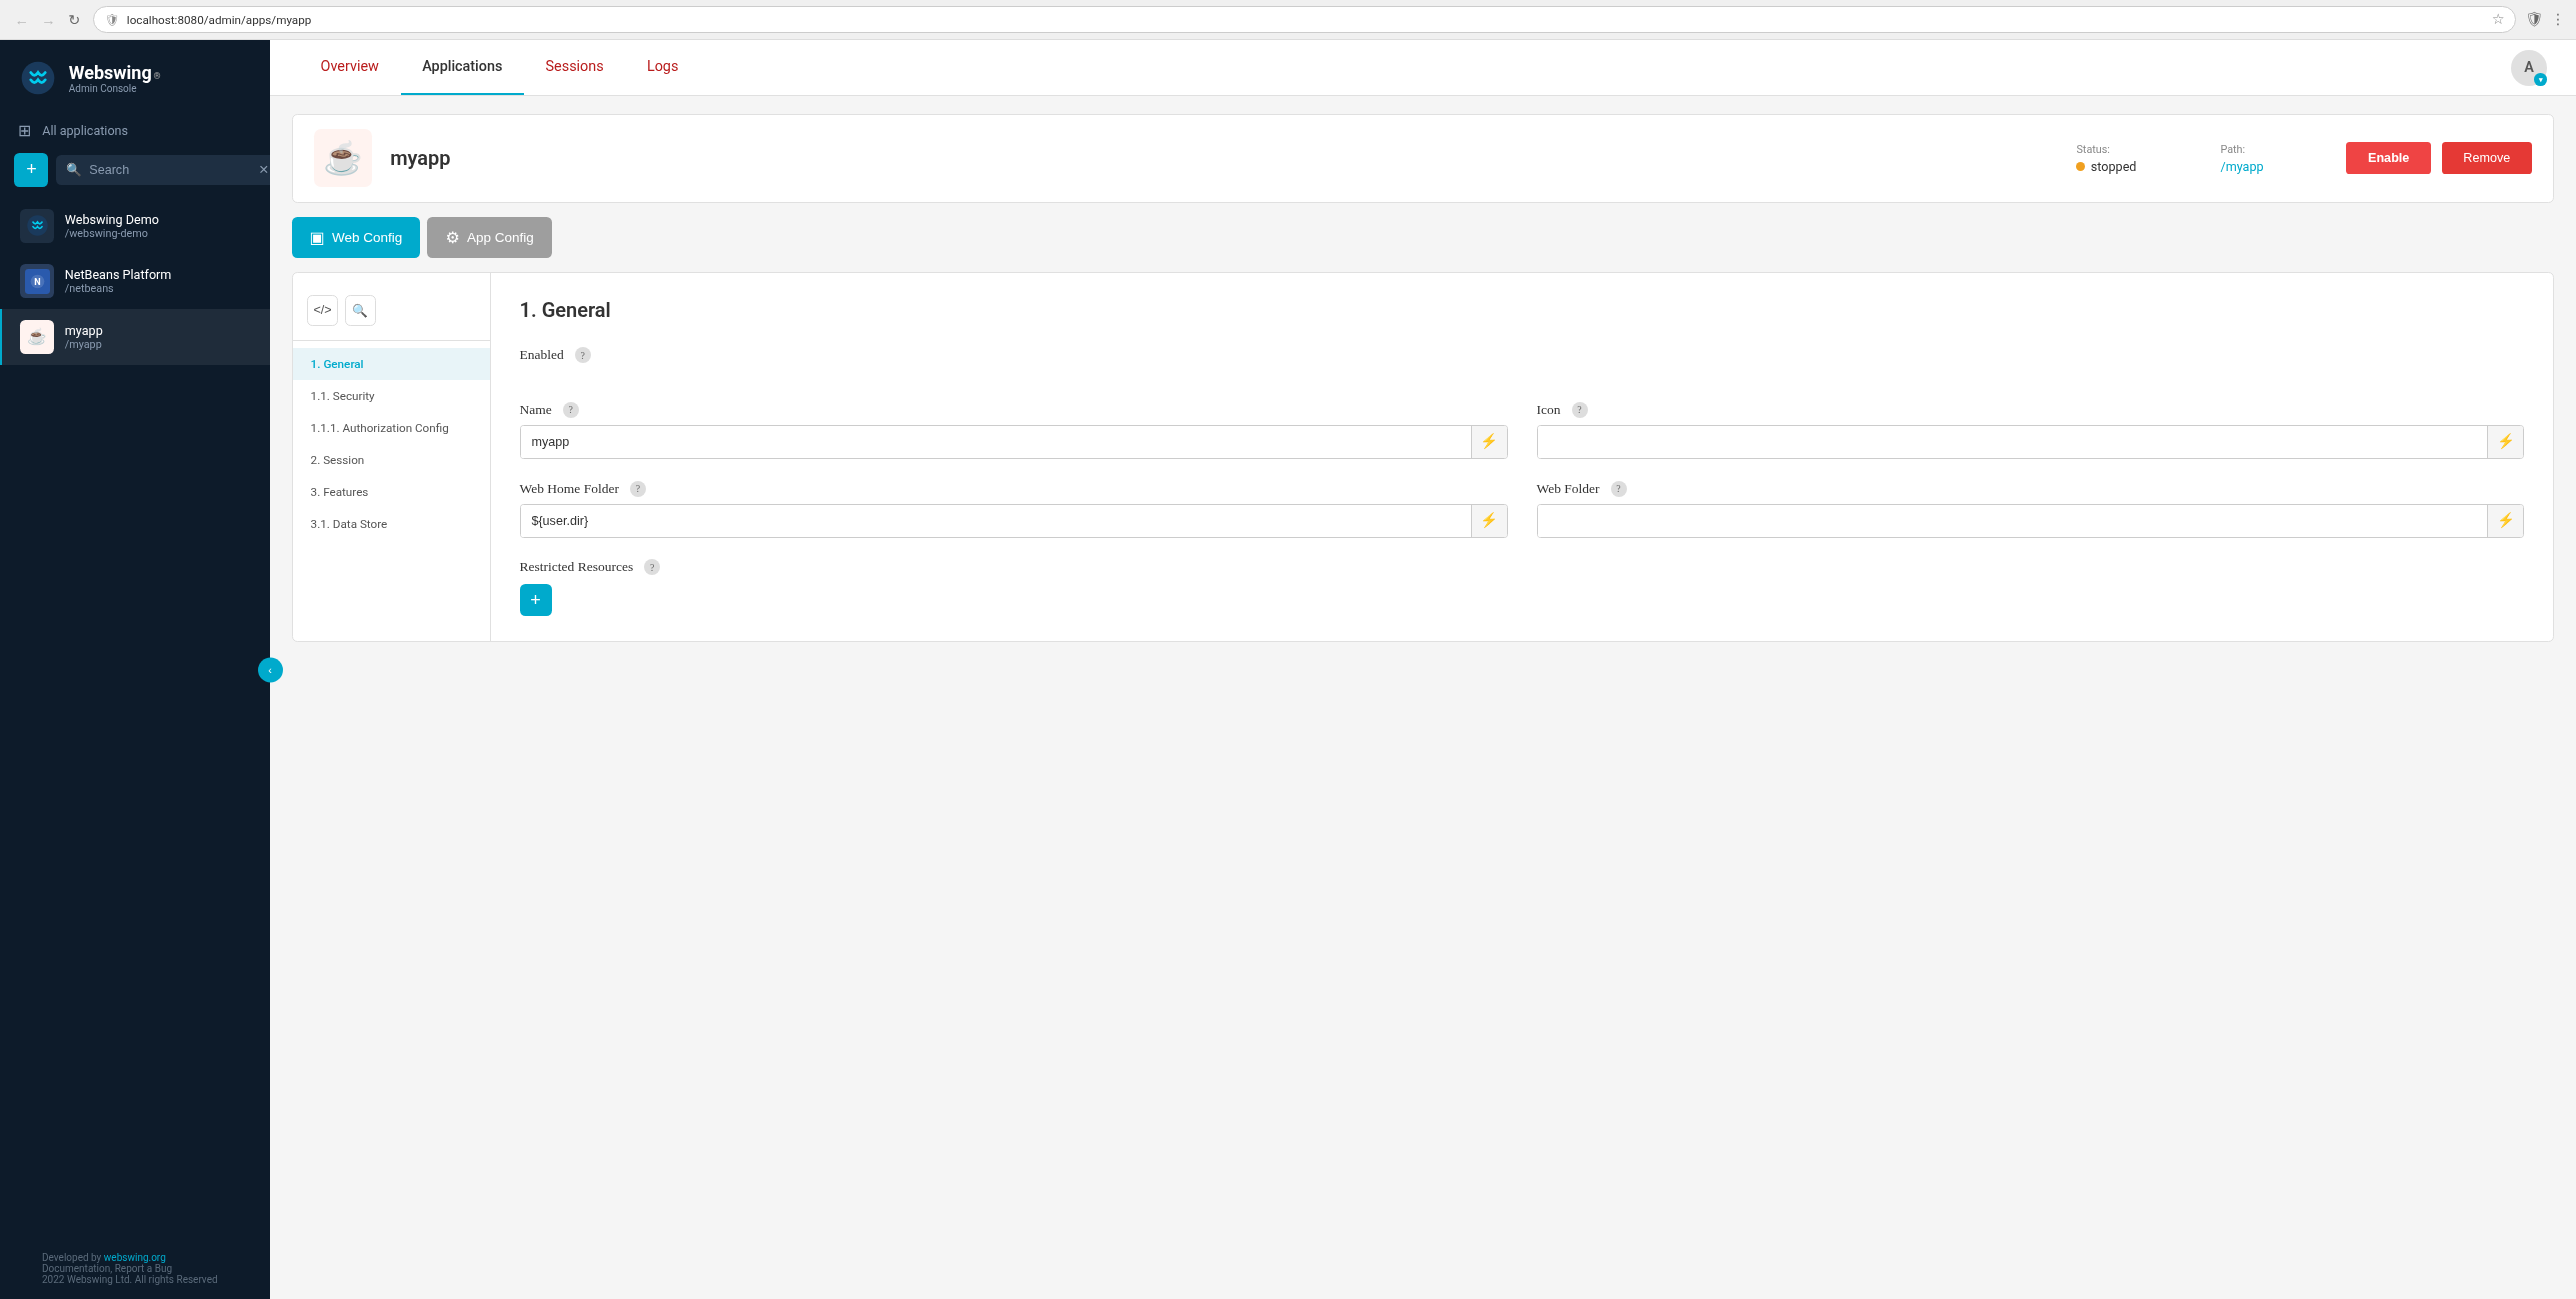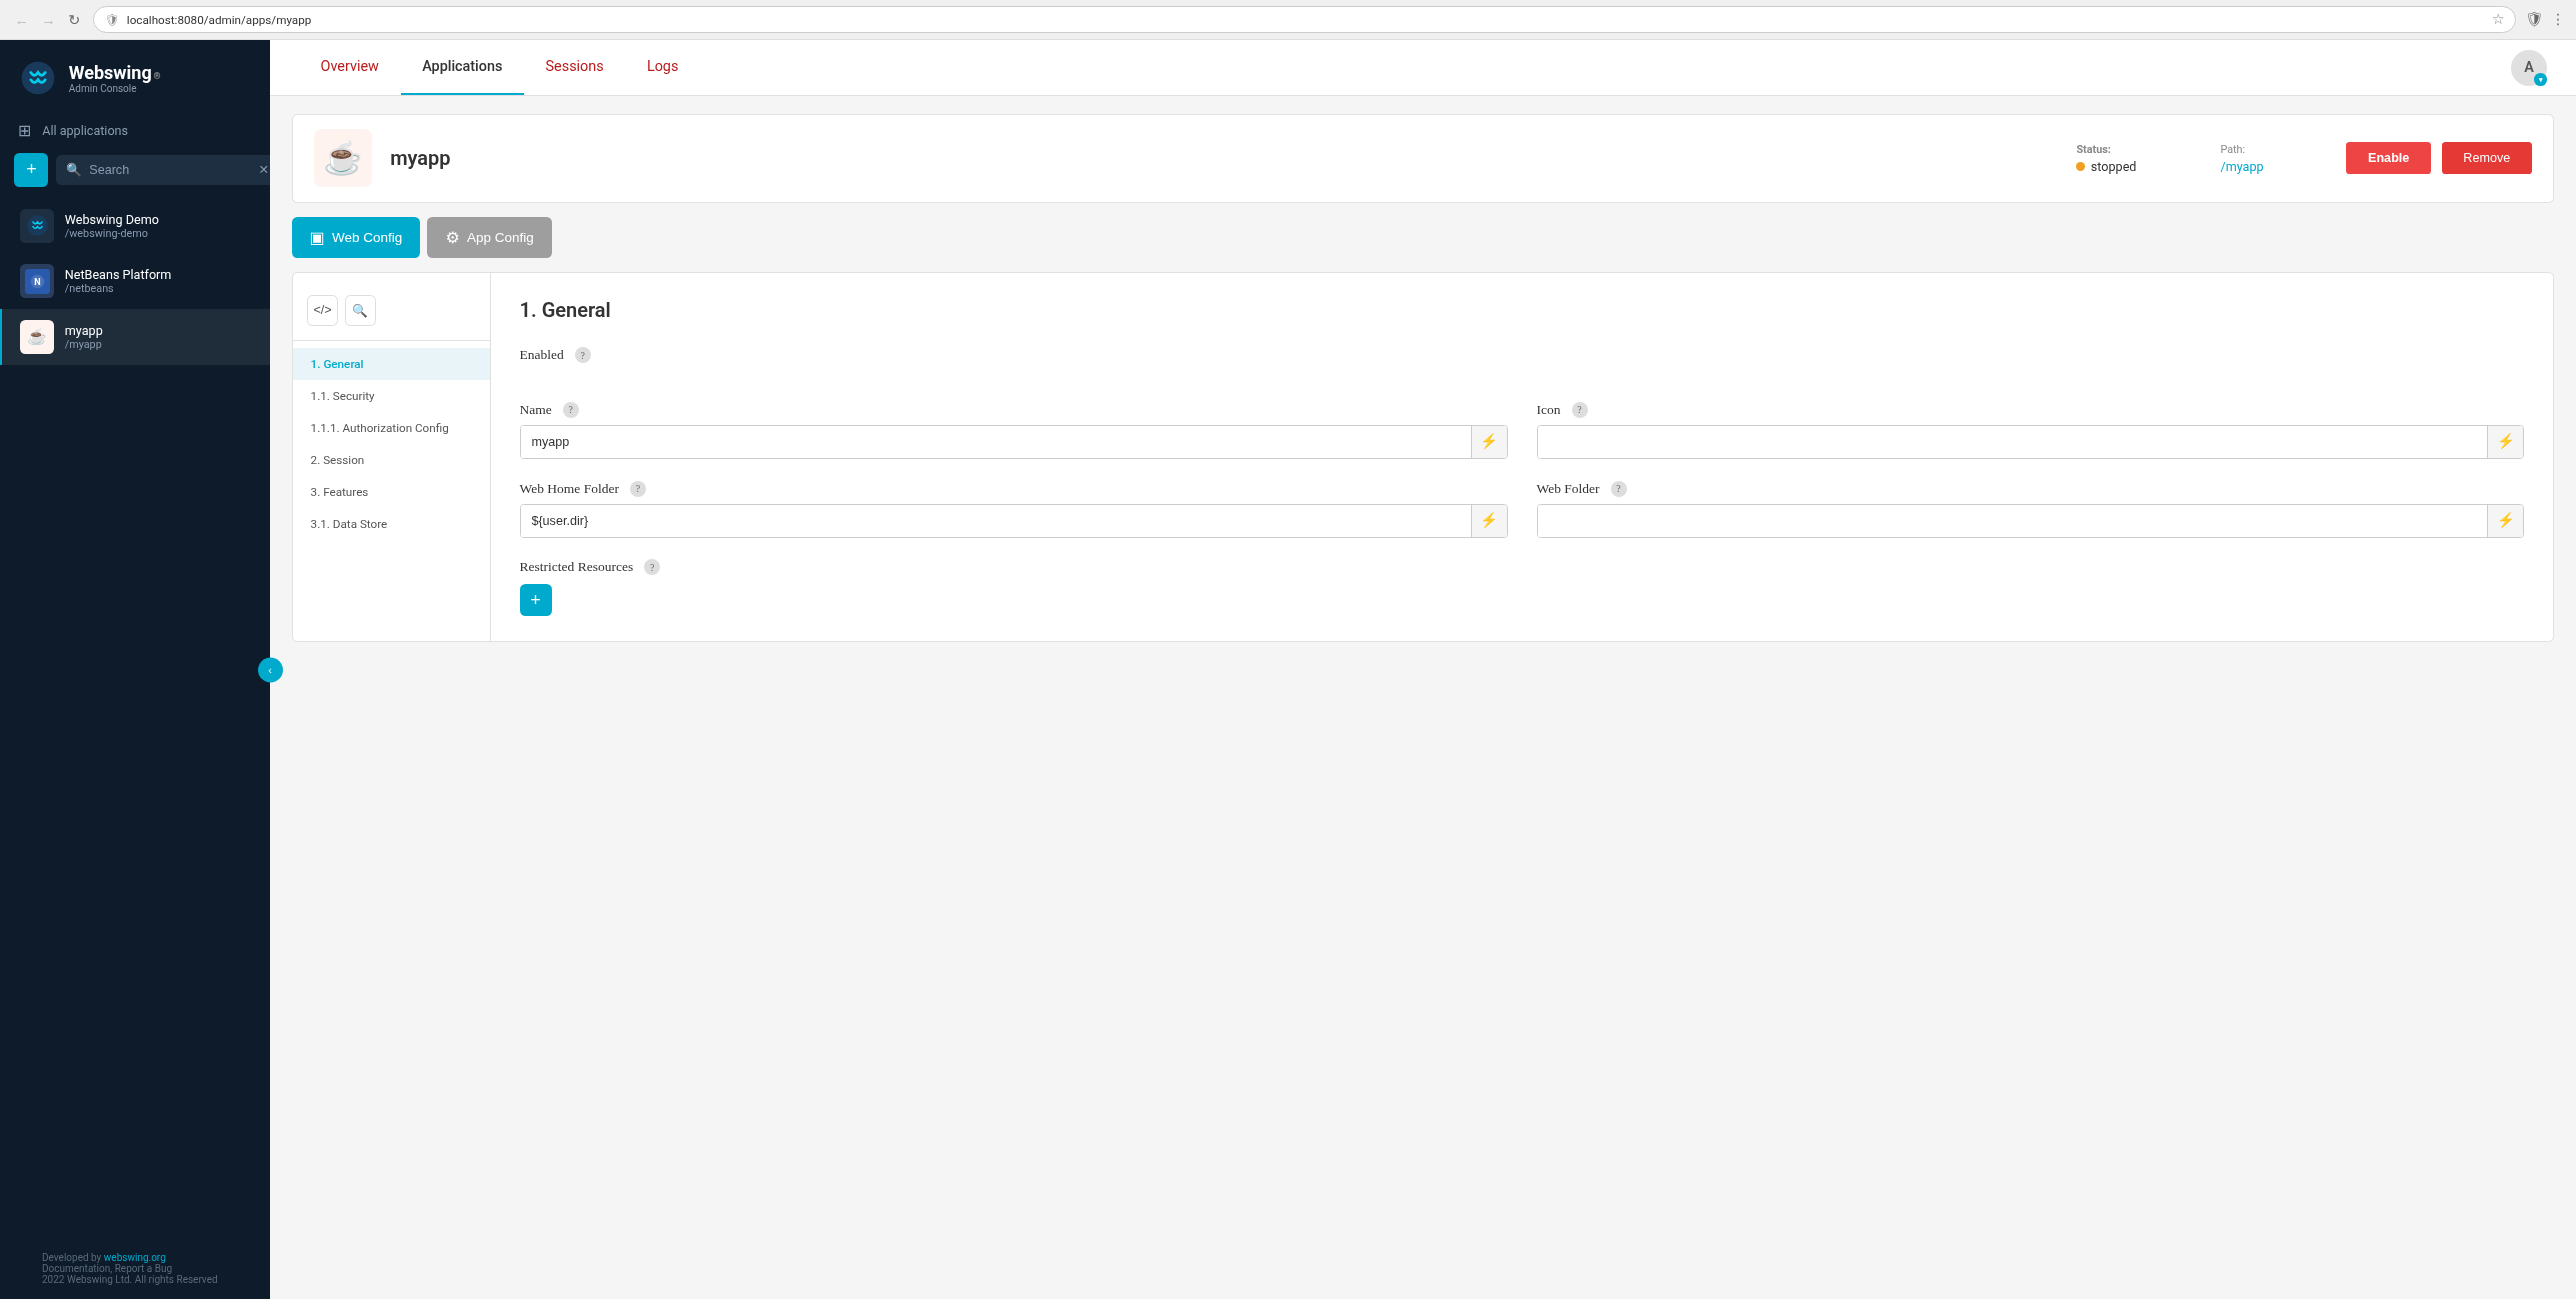--- a/index.html
+++ b/index.html
@@ -101,21 +101,21 @@
     .app-header {
       background: white; border: 0.9px solid #e0e0e0; margin: 18px 21.6px 14.4px;
       border-radius: 5.4px; display: flex; align-items: center; padding: 14.4px 21.6px; gap: 18px;
     }
     .app-header-icon {
       width: 58px; height: 58px; background: #fff3f0; border-radius: 7.2px;
       display: flex; align-items: center; justify-content: center; font-size: 32px;
     }
     .app-header-name { font-size: 20px; font-weight: 600; color: #333; flex: 1; }
     .status-section { display: flex; flex-direction: column; gap: 3.6px; min-width: 126px; }
-    .status-label { font-size: 10.8px; color: #888; font-weight: bold; }
+    .status-label { font-size: 10.8px; color: #888; }
     .status-value { display: flex; align-items: center; gap: 5.4px; font-size: 12.6px; color: #333; }
     .status-dot { width: 9px; height: 9px; border-radius: 50%; background: #f0a020; }
     .path-section { display: flex; flex-direction: column; gap: 3.6px; min-width: 108px; }
     .path-label { font-size: 10.8px; color: #888; }
     .path-value { font-size: 12.6px; color: #00aacc; }
     .header-actions { display: flex; gap: 10.8px; margin-left: auto; }
     .btn-enable {
       background: #ef4444; color: white; border: none; border-radius: 3.6px;
       padding: 9px 21.6px; font-size: 12.6px; cursor: pointer; font-weight: 700;
     }

